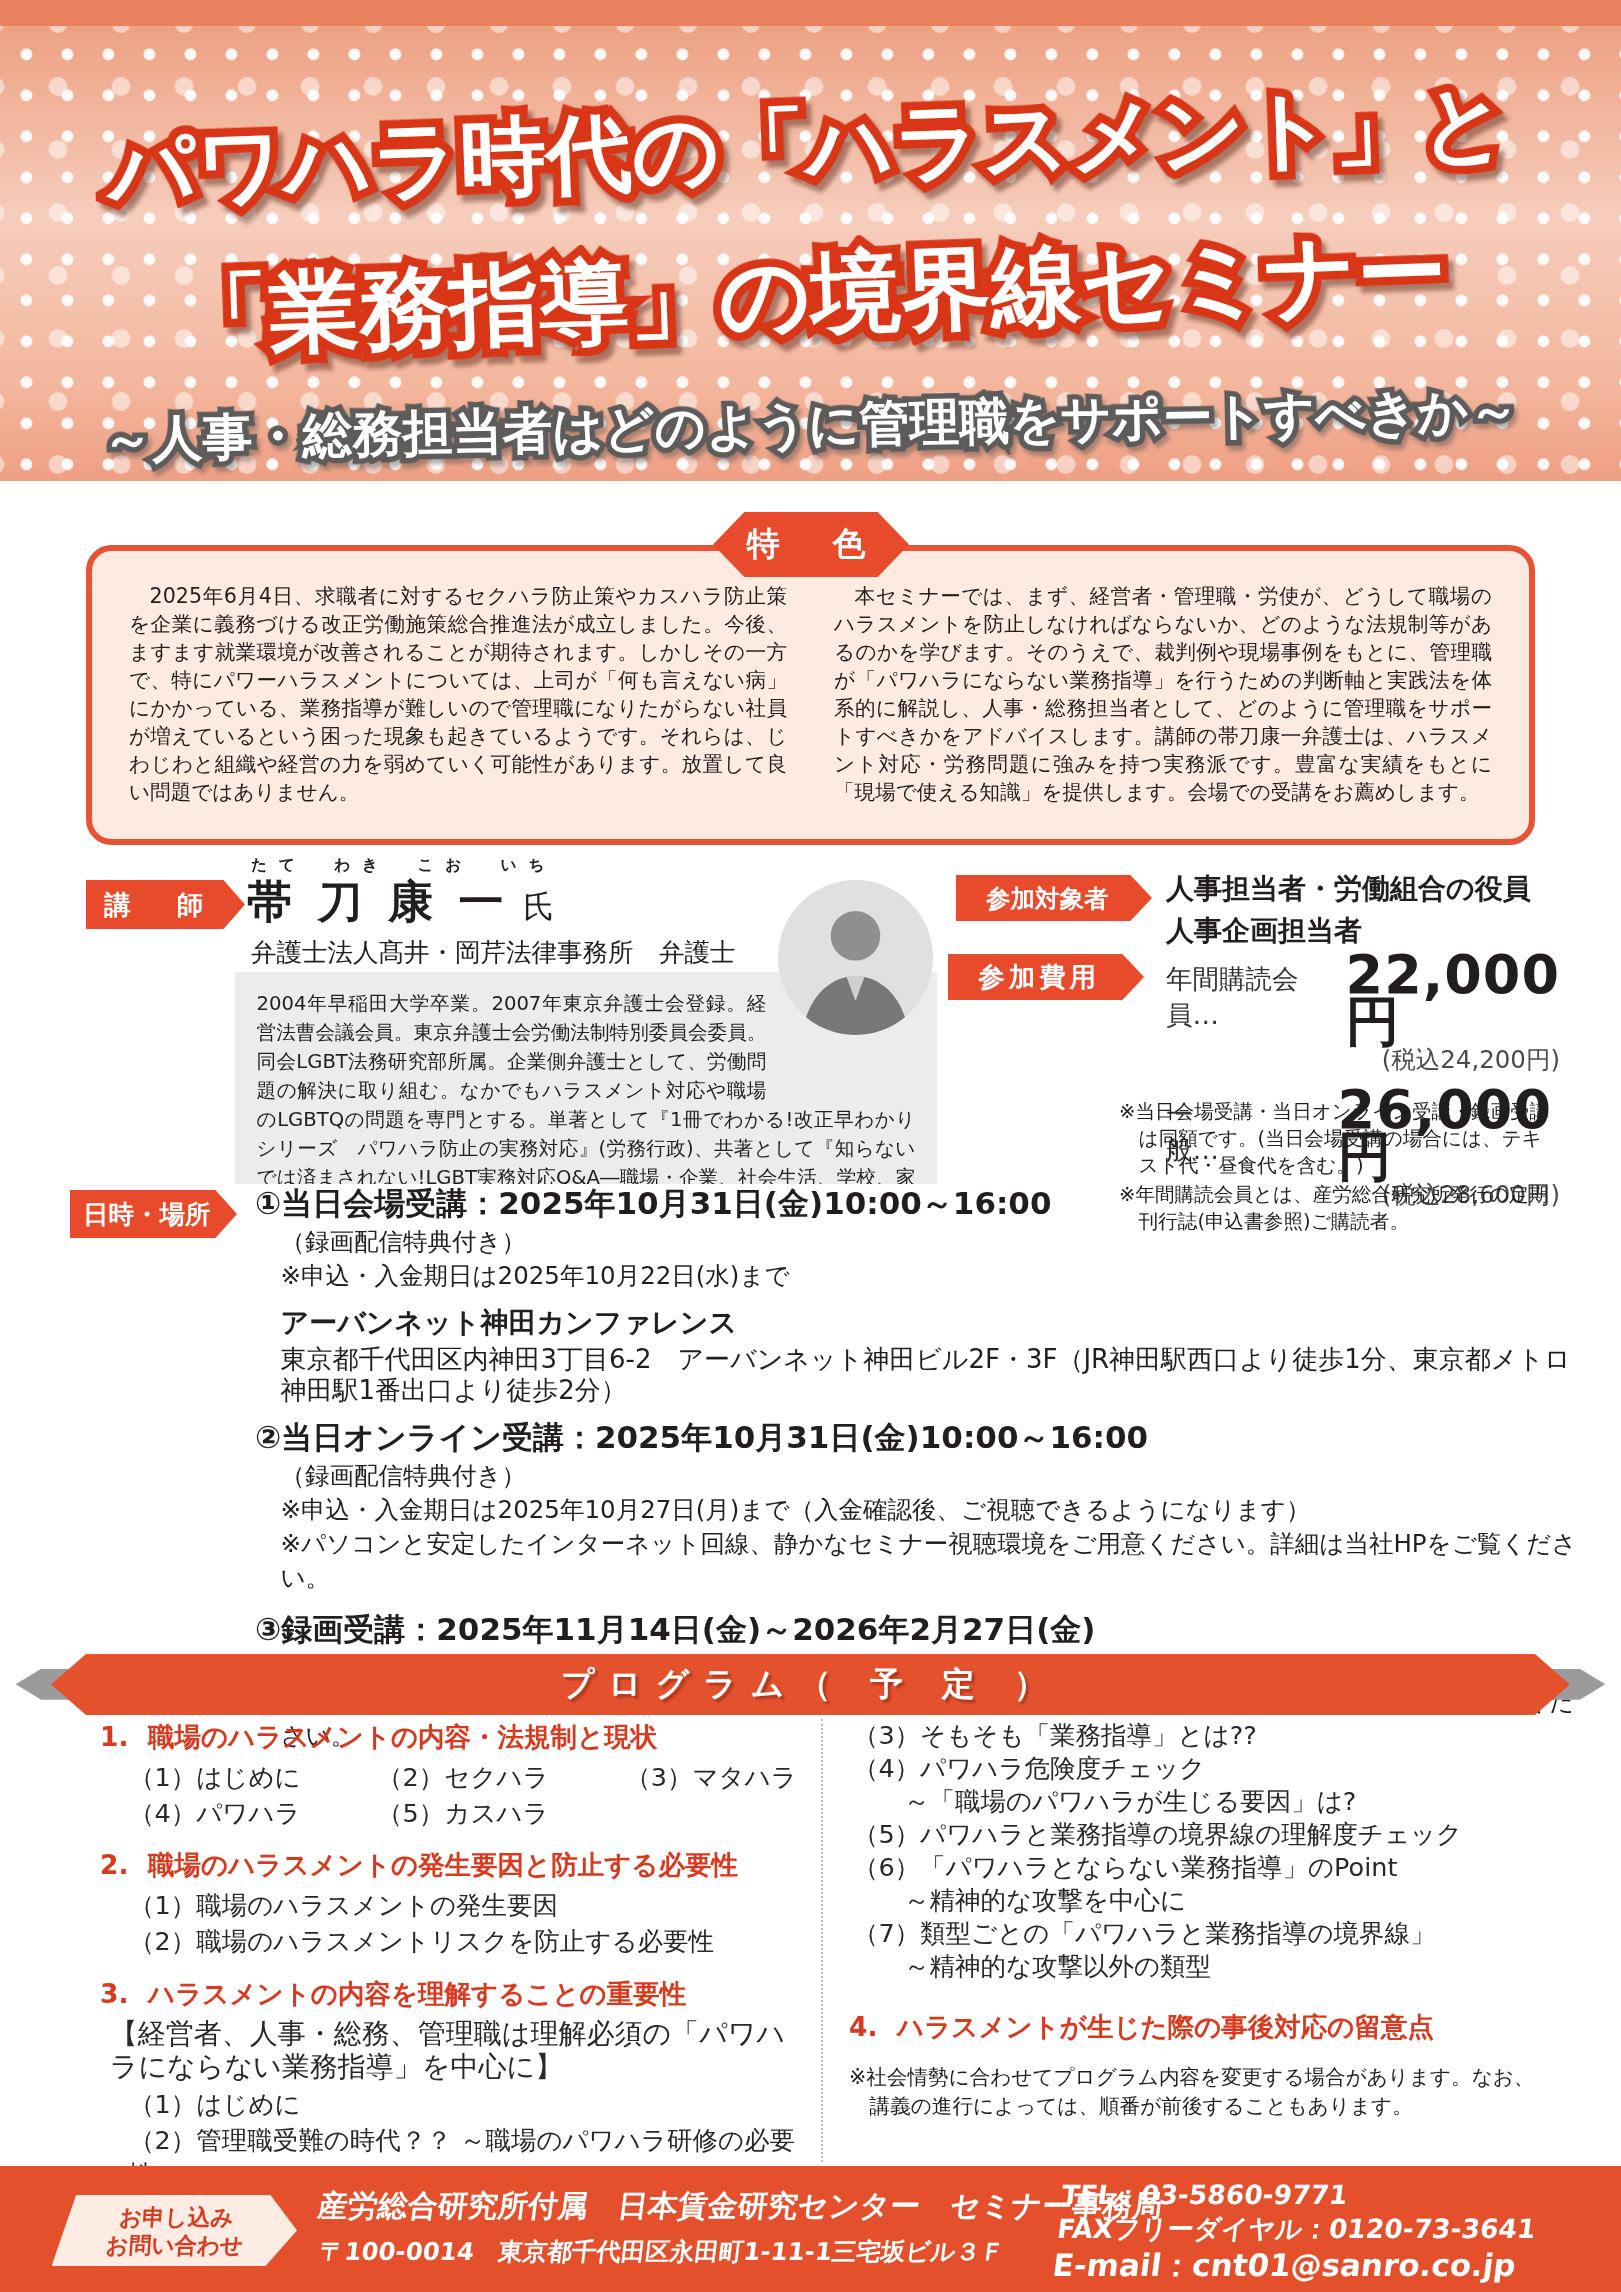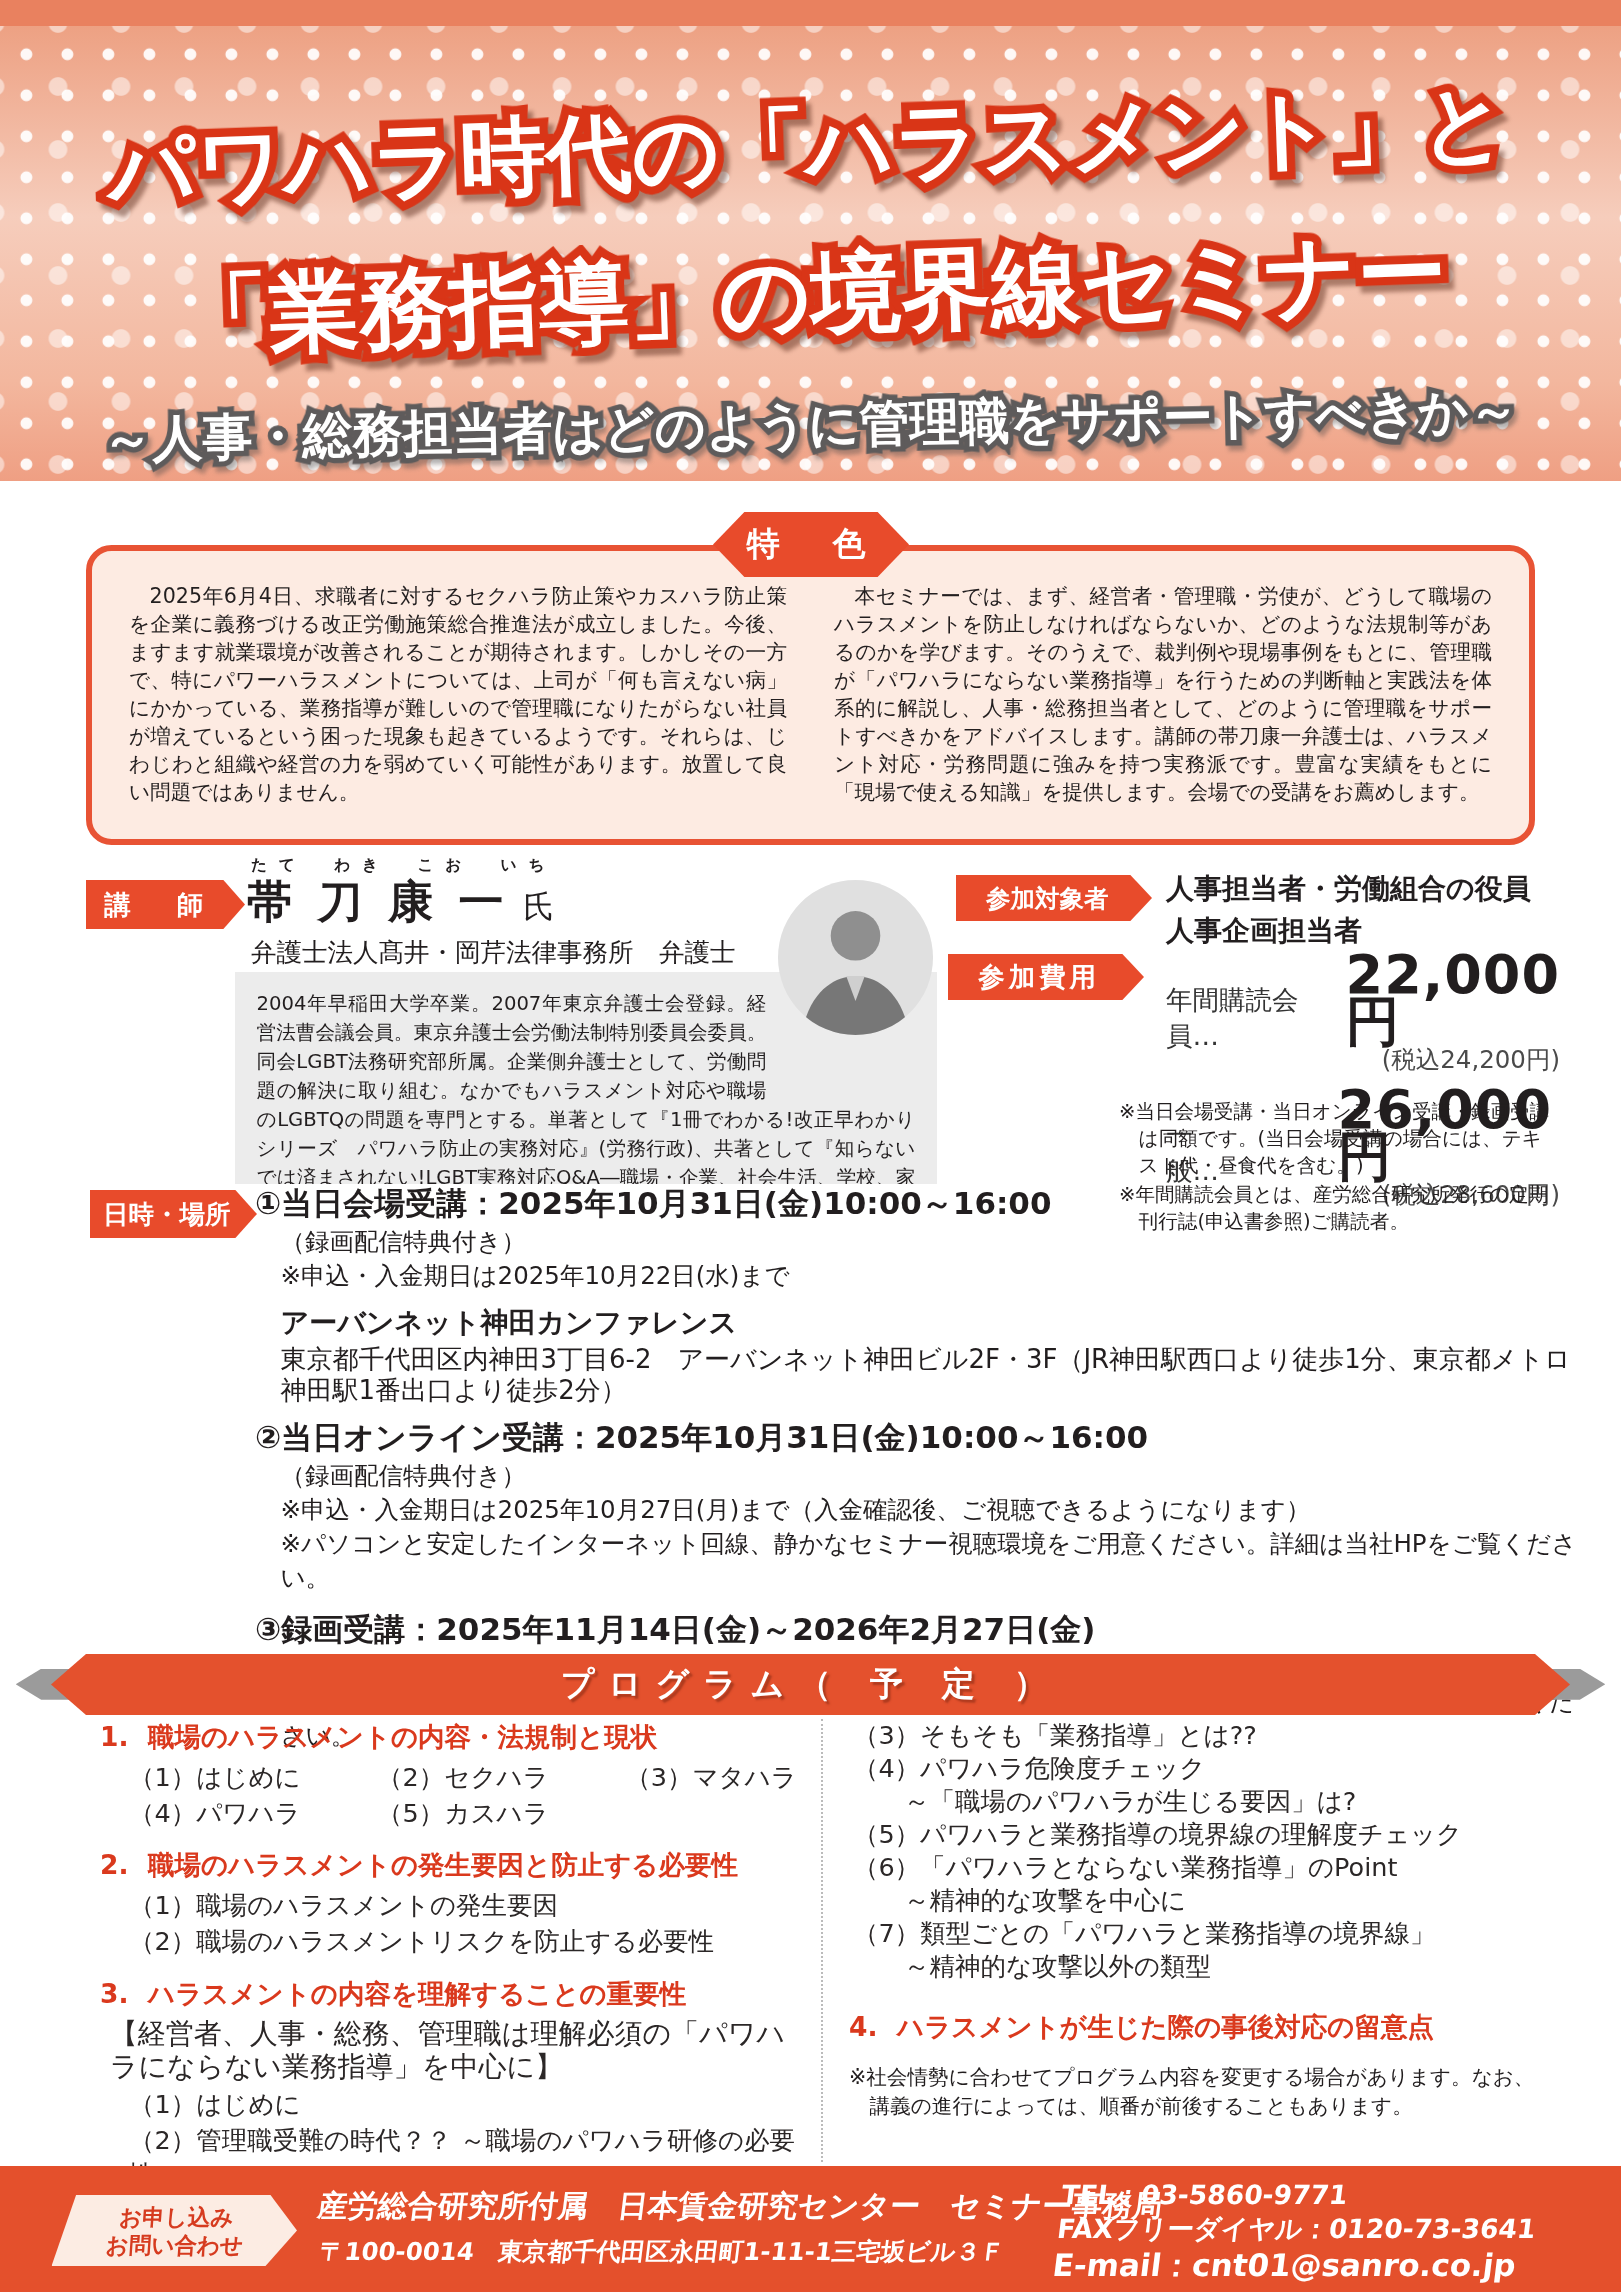--- a/index.html
+++ b/index.html
@@ -38,38 +38,38 @@
     padding:31px 37px 25.5px;}
   .features-col{flex:1;font-size:20.6px;line-height:28px;text-align:justify;text-indent:1em;}
 
   
   .arrow-badge{position:absolute;background:#e84b2b;color:#fff;font-weight:900;display:flex;
     align-items:center;justify-content:center;box-sizing:border-box;padding-right:13.7px;
     clip-path:polygon(0 0,calc(100% - 21.6px) 0,100% 50%,calc(100% - 21.6px) 100%,0 100%);}
   .badge-lect{left:86px;top:880px;width:159px;height:49px;font-size:26.5px;letter-spacing:9.8px;}
   .badge-aud{left:956px;top:875px;width:196px;height:46px;font-size:24.5px;}
   .badge-fee{left:948px;top:954px;width:196px;height:46px;font-size:26.5px;letter-spacing:3.9px;}
-  .badge-sch{left:90px;top:1190px;width:167px;height:48px;font-size:25.5px;}
+  .badge-sch{left:70px;top:1190px;width:167px;height:48px;font-size:25.5px;}
 
   
   .furigana{position:absolute;left:251px;top:855px;font-size:15.7px;font-weight:700;letter-spacing:11.8px;}
   .name-row{position:absolute;left:247px;top:872px;}
   .lect-name{font-size:45px;font-weight:900;letter-spacing:4.9px;}
   .lect-hon{font-size:31px;margin-left:9.8px;font-weight:400;}
   .affiliation{position:absolute;left:251px;top:935px;font-size:25.5px;}
   .bio-box{position:absolute;left:235px;top:972px;width:702px;height:212px;background:#ececec;
     box-sizing:border-box;padding:16.7px 21.6px;font-size:19.6px;line-height:29px;text-align:justify;overflow:hidden;}
   .photo-spacer{float:right;width:149px;height:90px;}
   .photo{position:absolute;left:778px;top:880px;width:155px;height:155px;border-radius:50%;
     overflow:hidden;z-index:2;}
 
   
   .audience-lines{position:absolute;left:1166px;top:868px;font-size:28px;font-weight:900;line-height:42px;}
   .fees{position:absolute;left:1166px;top:951px;width:394px;}
-  .fee-row{display:flex;justify-content:space-between;align-items:center;}
+  .fee-row{display:flex;justify-content:space-between;}
   .fee-row + .fee-row{margin-top:9.8px;}
   .fee-label{font-size:26.5px;padding-top:9.8px;color:#333;}
   .fee-price{font-size:54px;font-weight:900;letter-spacing:1px;line-height:47px;margin-left:37px;}
   .fee-tax{font-size:24.5px;color:#4a4a4a;text-align:right;margin-top:-2px;}
   .fee-notes{position:absolute;left:1119px;top:1098px;width:437px;font-size:19.6px;line-height:27px;}
   .fee-note{text-indent:-1em;padding-left:1em;margin:0 0 2px;}
 
   
   .sch{position:absolute;left:255px;top:1182px;width:1333px;}
   .sch-h{font-size:31px;font-weight:900;line-height:43px;}

